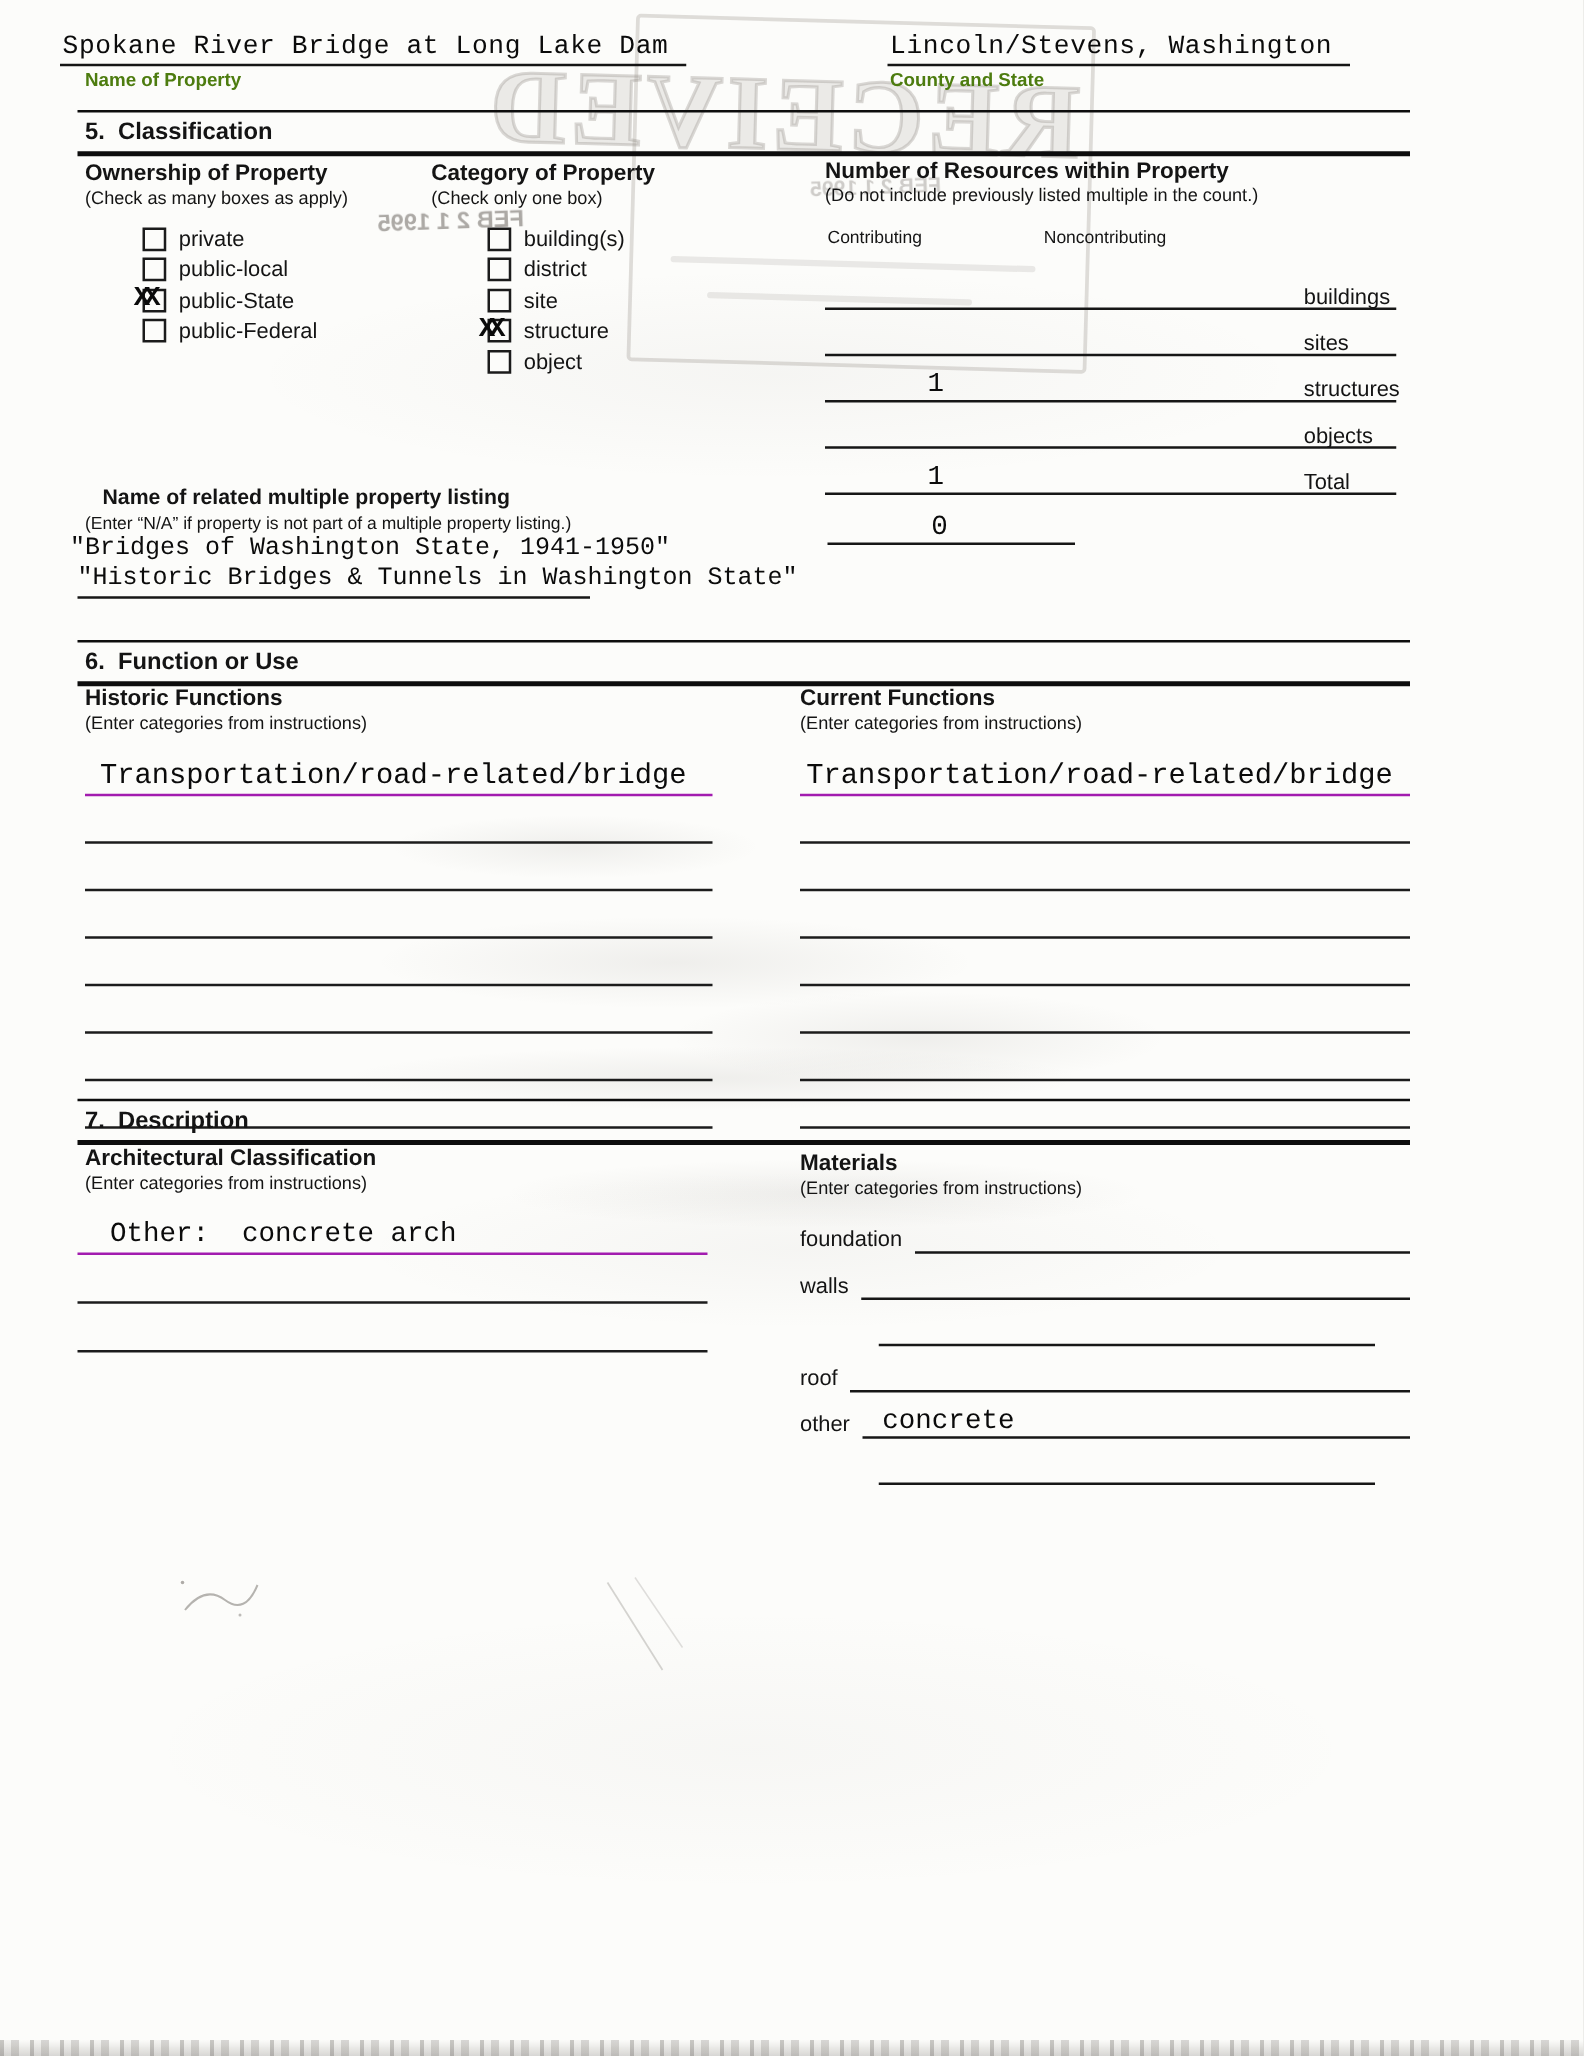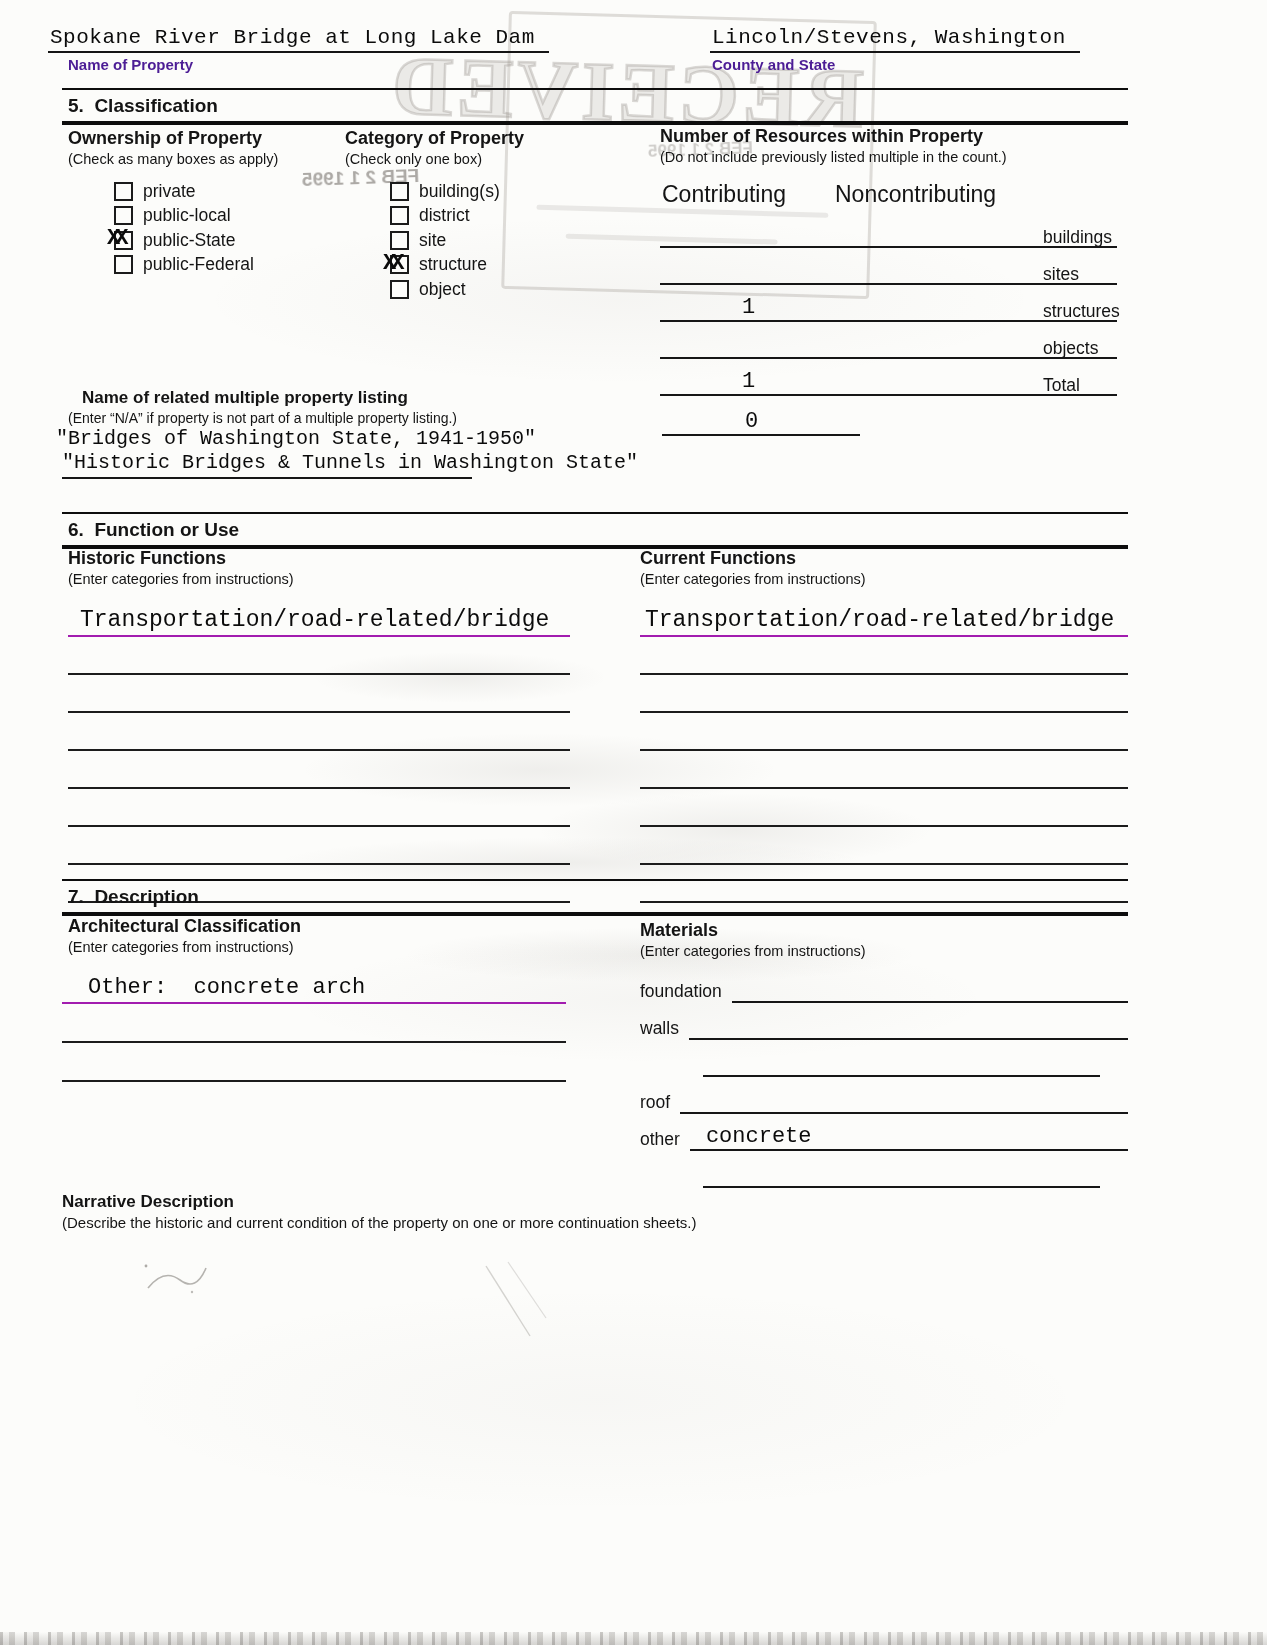--- a/index.html
+++ b/index.html
@@ -9,21 +9,21 @@
     font-family:"Liberation Sans", sans-serif;
   }
   .page::before{ 
     content:""; position:absolute; inset:0; pointer-events:none;
     background:
       radial-gradient(ellipse 600px 120px at 620px 300px, rgba(120,115,108,.05), transparent 70%),
       radial-gradient(ellipse 500px 90px at 640px 1000px, rgba(120,115,108,.05), transparent 70%),
       radial-gradient(ellipse 700px 160px at 600px 1400px, rgba(120,115,108,.04), transparent 70%);
   }
   .typed{ font-family:"Liberation Mono","DejaVu Sans Mono",monospace; color:#0b0b0b; white-space:pre; }
-  .lbl{ font-weight:bold; font-size:15px; color:#4c1d95; }
+  .lbl{ font-weight:bold; font-size:15px; color:#4d7c0f; }
   .abs{ position:absolute; }
 
   
   .hdr-name{ font-size:21px; letter-spacing:.5px; border-bottom:2px solid #151515; display:inline-block; padding:0 14px 2px 2px; }
   .hdr-lbl{ margin-top:3px; }
 
   
   .bar{ position:absolute; left:62px; width:1066px; }
   .bar-rule{ height:2px; background:#0d0d0d; margin-bottom:3px; }
   .bar-title{ border-bottom:4px solid #0d0d0d; font-weight:bold; font-size:19px; padding:2px 6px 4px; white-space:pre; }
@@ -32,21 +32,21 @@
   .col-hint{ font-size:14.5px; margin-top:2px; }
 
   
   .cb-list{ margin-top:12px; }
   .cb-row{ position:relative; display:flex; align-items:center; height:24.5px; }
   .cb-box{ width:15px; height:15px; border:2px solid #1b1b1b; margin-right:10px; flex:0 0 auto; background:#fcfcfa; }
   .cb-mark{ position:absolute; left:-7px; top:-2px; font-family:"Liberation Mono",monospace; font-weight:bold; font-size:22px; letter-spacing:-5px; color:#0b0b0b; width:34px; }
   .cb-label{ font-size:17.5px; }
 
   
-  .res-heads{ position:relative; height:22px; margin-top:16px; font-size:23px; }
+  .res-heads{ position:relative; height:22px; margin-top:16px; font-size:14px; }
   .res-rows{ margin-top:8px; }
   .res-row{ position:relative; height:37px; }
   .res-line{ position:absolute; left:0; bottom:0; width:375px; border-bottom:2px solid #161616; padding:0 0 0 82px; font-size:22px; }
   .res-label{ position:absolute; left:383px; bottom:0; font-size:17.5px; }
 
   .ml-line{ font-size:20px; line-height:24px; }
   .ml-underline{ width:410px; height:2px; background:#161616; margin-top:2px; }
   .pl-valrow{ position:relative; margin-top:20px; height:26px; width:198px; border-bottom:2px solid #161616; }
   .pl-val{ position:absolute; left:83px; bottom:0; font-size:22px; }
 
@@ -308,18 +308,14 @@
         <span class="mat-label">other</span>
         <span class="mat-line typed">concrete</span>
       </div>
       <div class="mat-row cont">
 
         <span class="mat-line typed"></span>
       </div>
     </div>
   </div>
 
-  <div class="abs" style="left:62px; top:1192px; width:900px;">
-    <div class="col-title" style="font-size:17px;">Narrative Description</div>
-    <div class="col-hint" style="font-size:15px;">(Describe the historic and current condition of the property on one or more continuation sheets.)</div>
-  </div>
 
 </div>
 
 </body></html>

